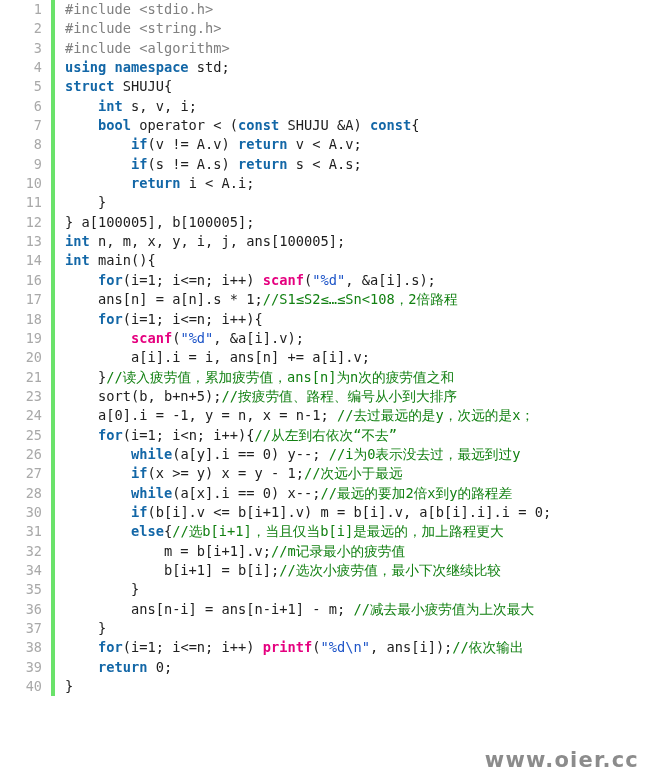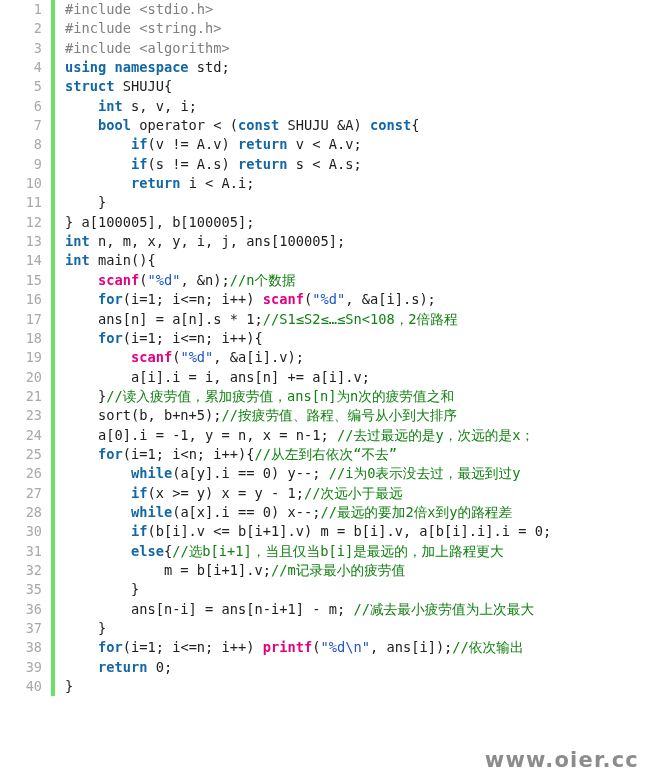--- a/index.html
+++ b/index.html
@@ -183,27 +183,20 @@
           <td class="code-cell"><span class="t-kw">int</span><span class="t-plain"> n, m, x, y, i, j, ans[100005];</span></td>
         </tr>
         <tr class="code-row">
           <td class="gutter-cell">14</td>
           <td class="bar-cell">
             <div class="bar-inner" style="background: rgb(106, 226, 106);"></div>
           </td>
           <td class="code-cell"><span class="t-kw">int</span><span class="t-plain"> main(){</span></td>
         </tr>
         <tr class="code-row">
-          <td class="gutter-cell">15</td>
-          <td class="bar-cell">
-            <div class="bar-inner" style="background: rgb(106, 226, 106);"></div>
-          </td>
-          <td class="code-cell"><span class="t-plain">    </span><span class="t-fn">scanf</span><span class="t-plain">(</span><span class="t-str">"%d"</span><span class="t-plain">, &amp;n);</span><span class="t-com">//n个数据</span></td>
-        </tr>
-        <tr class="code-row">
           <td class="gutter-cell">16</td>
           <td class="bar-cell">
             <div class="bar-inner" style="background: rgb(106, 226, 106);"></div>
           </td>
           <td class="code-cell"><span class="t-plain">    </span><span class="t-kw">for</span><span class="t-plain">(i=1; i&lt;=n; i++) </span><span class="t-fn">scanf</span><span class="t-plain">(</span><span class="t-str">"%d"</span><span class="t-plain">, &amp;a[i].s);</span></td>
         </tr>
         <tr class="code-row">
           <td class="gutter-cell">17</td>
           <td class="bar-cell">
             <div class="bar-inner" style="background: rgb(106, 226, 106);"></div>
@@ -293,20 +286,27 @@
             <div class="bar-inner" style="background: rgb(106, 226, 106);"></div>
           </td>
           <td class="code-cell"><span class="t-plain">        </span><span class="t-kw">else</span><span class="t-plain">{</span><span class="t-com">//选b[i+1]，当且仅当b[i]是最远的，加上路程更大</span></td>
         </tr>
         <tr class="code-row">
           <td class="gutter-cell">32</td>
           <td class="bar-cell">
             <div class="bar-inner" style="background: rgb(106, 226, 106);"></div>
           </td>
           <td class="code-cell"><span class="t-plain">            m = b[i+1].v;</span><span class="t-com">//m记录最小的疲劳值</span></td>
+        </tr>
+        <tr class="code-row">
+          <td class="gutter-cell">34</td>
+          <td class="bar-cell">
+            <div class="bar-inner" style="background: rgb(106, 226, 106);"></div>
+          </td>
+          <td class="code-cell"><span class="t-plain">            b[i+1] = b[i];</span><span class="t-com">//选次小疲劳值，最小下次继续比较</span></td>
         </tr>
         <tr class="code-row">
           <td class="gutter-cell">35</td>
           <td class="bar-cell">
             <div class="bar-inner" style="background: rgb(106, 226, 106);"></div>
           </td>
           <td class="code-cell"><span class="t-plain">        }</span></td>
         </tr>
         <tr class="code-row">
           <td class="gutter-cell">36</td>

